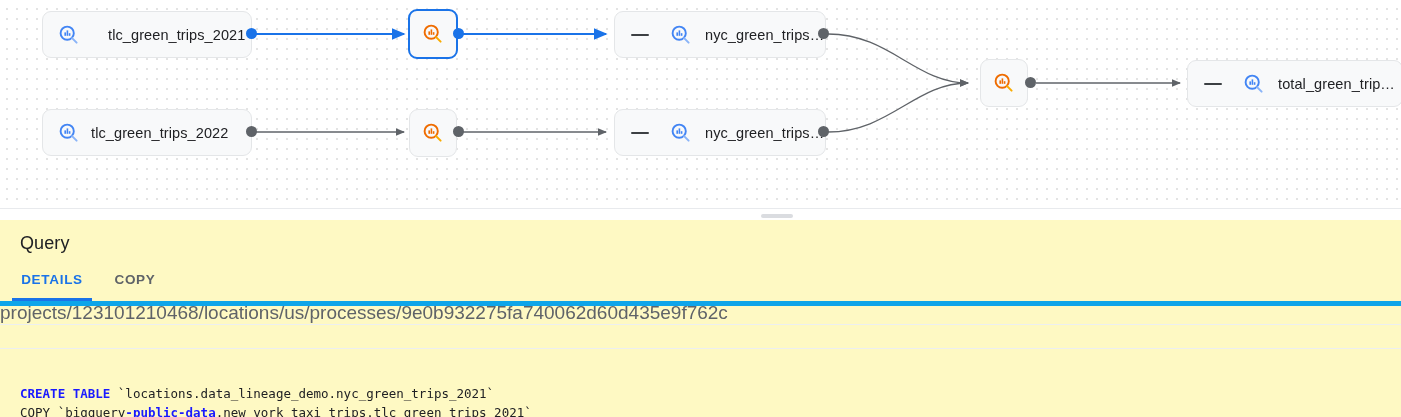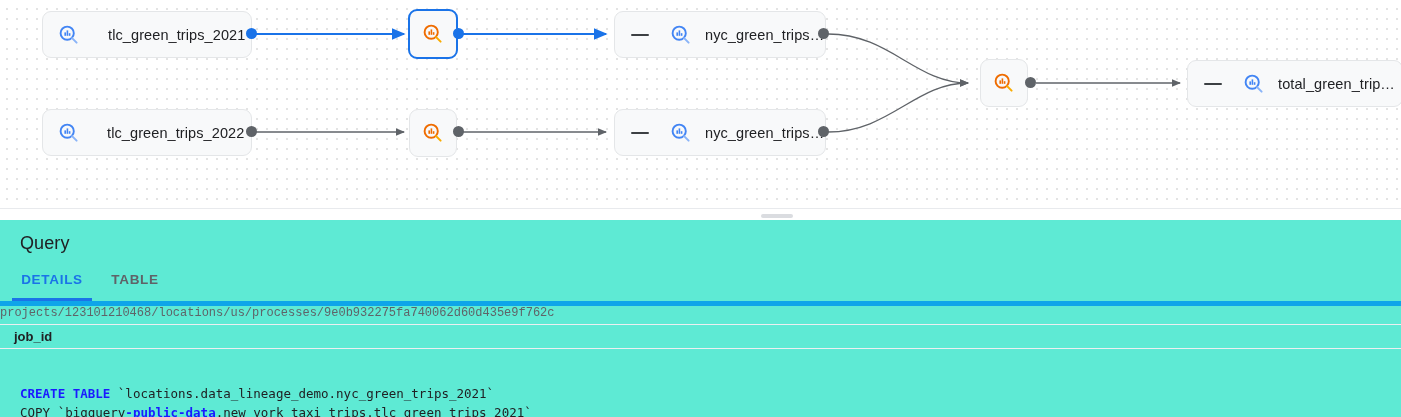--- a/index.html
+++ b/index.html
@@ -103,21 +103,21 @@
     background: #dadce0;
   }
 
   
   #panel {
     position: absolute;
     left: 0;
     top: 220px;
     width: 1401px;
     height: 197px;
-    background: #5eead4;
+    background: #fef9c3;
   }
   #panel-title {
     position: absolute;
     left: 20px;
     top: 13px;
     font-size: 18px;
     color: #202124;
     letter-spacing: .1px;
   }
   #tabs {
@@ -164,23 +164,22 @@
   }
   .detail-key {
     width: 160px;
     padding-left: 14px;
     box-sizing: border-box;
     font-size: 13px;
     font-weight: bold;
     color: #202124;
   }
   .detail-val {
-    font-size: 12px;
+    font-size: 19px;
     color: #5f6368;
-    font-family: Liberation Mono, monospace;
   }
 
   
   #sql {
     position: absolute;
     left: 0;
     top: 152px;
     width: 1401px;
     padding: 12px 0 0 20px;
     box-sizing: border-box;
@@ -259,21 +258,21 @@
           <rect x="7.4" y="9.4" width="1.6" height="3.4" fill="#4285f4"></rect>
           <rect x="9.6" y="7.4" width="1.6" height="5.4" fill="#4285f4"></rect>
           <rect x="11.8" y="10.2" width="1.6" height="2.6" fill="#4285f4"></rect>
           <line x1="15.1" y1="15.1" x2="19.6" y2="19.6" stroke="#8ab4f8" stroke-width="2" stroke-linecap="round"></line>
         </svg>
       </span>
       <span class="node-label">nyc_green_trips…</span>
     </div>
     <div class="port" style="left:818px; top:28px;"></div>
 
-    <div class="node" style="left:42px; top:109px; width:210px; height:47px; padding-left:14px; gap:26px;">
+    <div class="node" style="left:42px; top:109px; width:210px; height:47px; padding-left:14px; gap:10px;">
       <span class="icon-wrap">
         <svg viewBox="0 0 24 24" width="24" height="24">
           <circle cx="10.2" cy="10.2" r="6.6" fill="none" stroke="#4285f4" stroke-width="1.9"></circle>
           <rect x="7.4" y="9.4" width="1.6" height="3.4" fill="#4285f4"></rect>
           <rect x="9.6" y="7.4" width="1.6" height="5.4" fill="#4285f4"></rect>
           <rect x="11.8" y="10.2" width="1.6" height="2.6" fill="#4285f4"></rect>
           <line x1="15.1" y1="15.1" x2="19.6" y2="19.6" stroke="#8ab4f8" stroke-width="2" stroke-linecap="round"></line>
         </svg>
       </span>
       <span class="node-label">tlc_green_trips_2022</span>
@@ -338,28 +337,27 @@
 
   <div id="splitter">
     <div id="splitter-handle"></div>
   </div>
 
   <div id="panel">
     <div id="panel-title">Query</div>
 
     <div id="tabs">
       <div class="tab active" id="tab-details">DETAILS</div>
-      <div class="tab" id="tab-runs">TABLE</div>
+      <div class="tab" id="tab-runs">COPY</div>
     </div>
 
     <div id="details-table">
       <div class="detail-row">
         <div class="detail-val">projects/123101210468/locations/us/processes/9e0b932275fa740062d60d435e9f762c</div>
       </div>
       <div class="detail-row">
-        <div class="detail-key">job_id</div>
       </div>
     </div>
 
     <div id="sql"><span class="kw">CREATE TABLE</span><span> `locations.data_lineage_demo.nyc_green_trips_2021`</span>
 <span>COPY `bigquery</span><span class="kw">-public-data</span><span>.new_york_taxi_trips.tlc_green_trips_2021`</span></div>
   </div>
 </div>
 
 </body></html>

